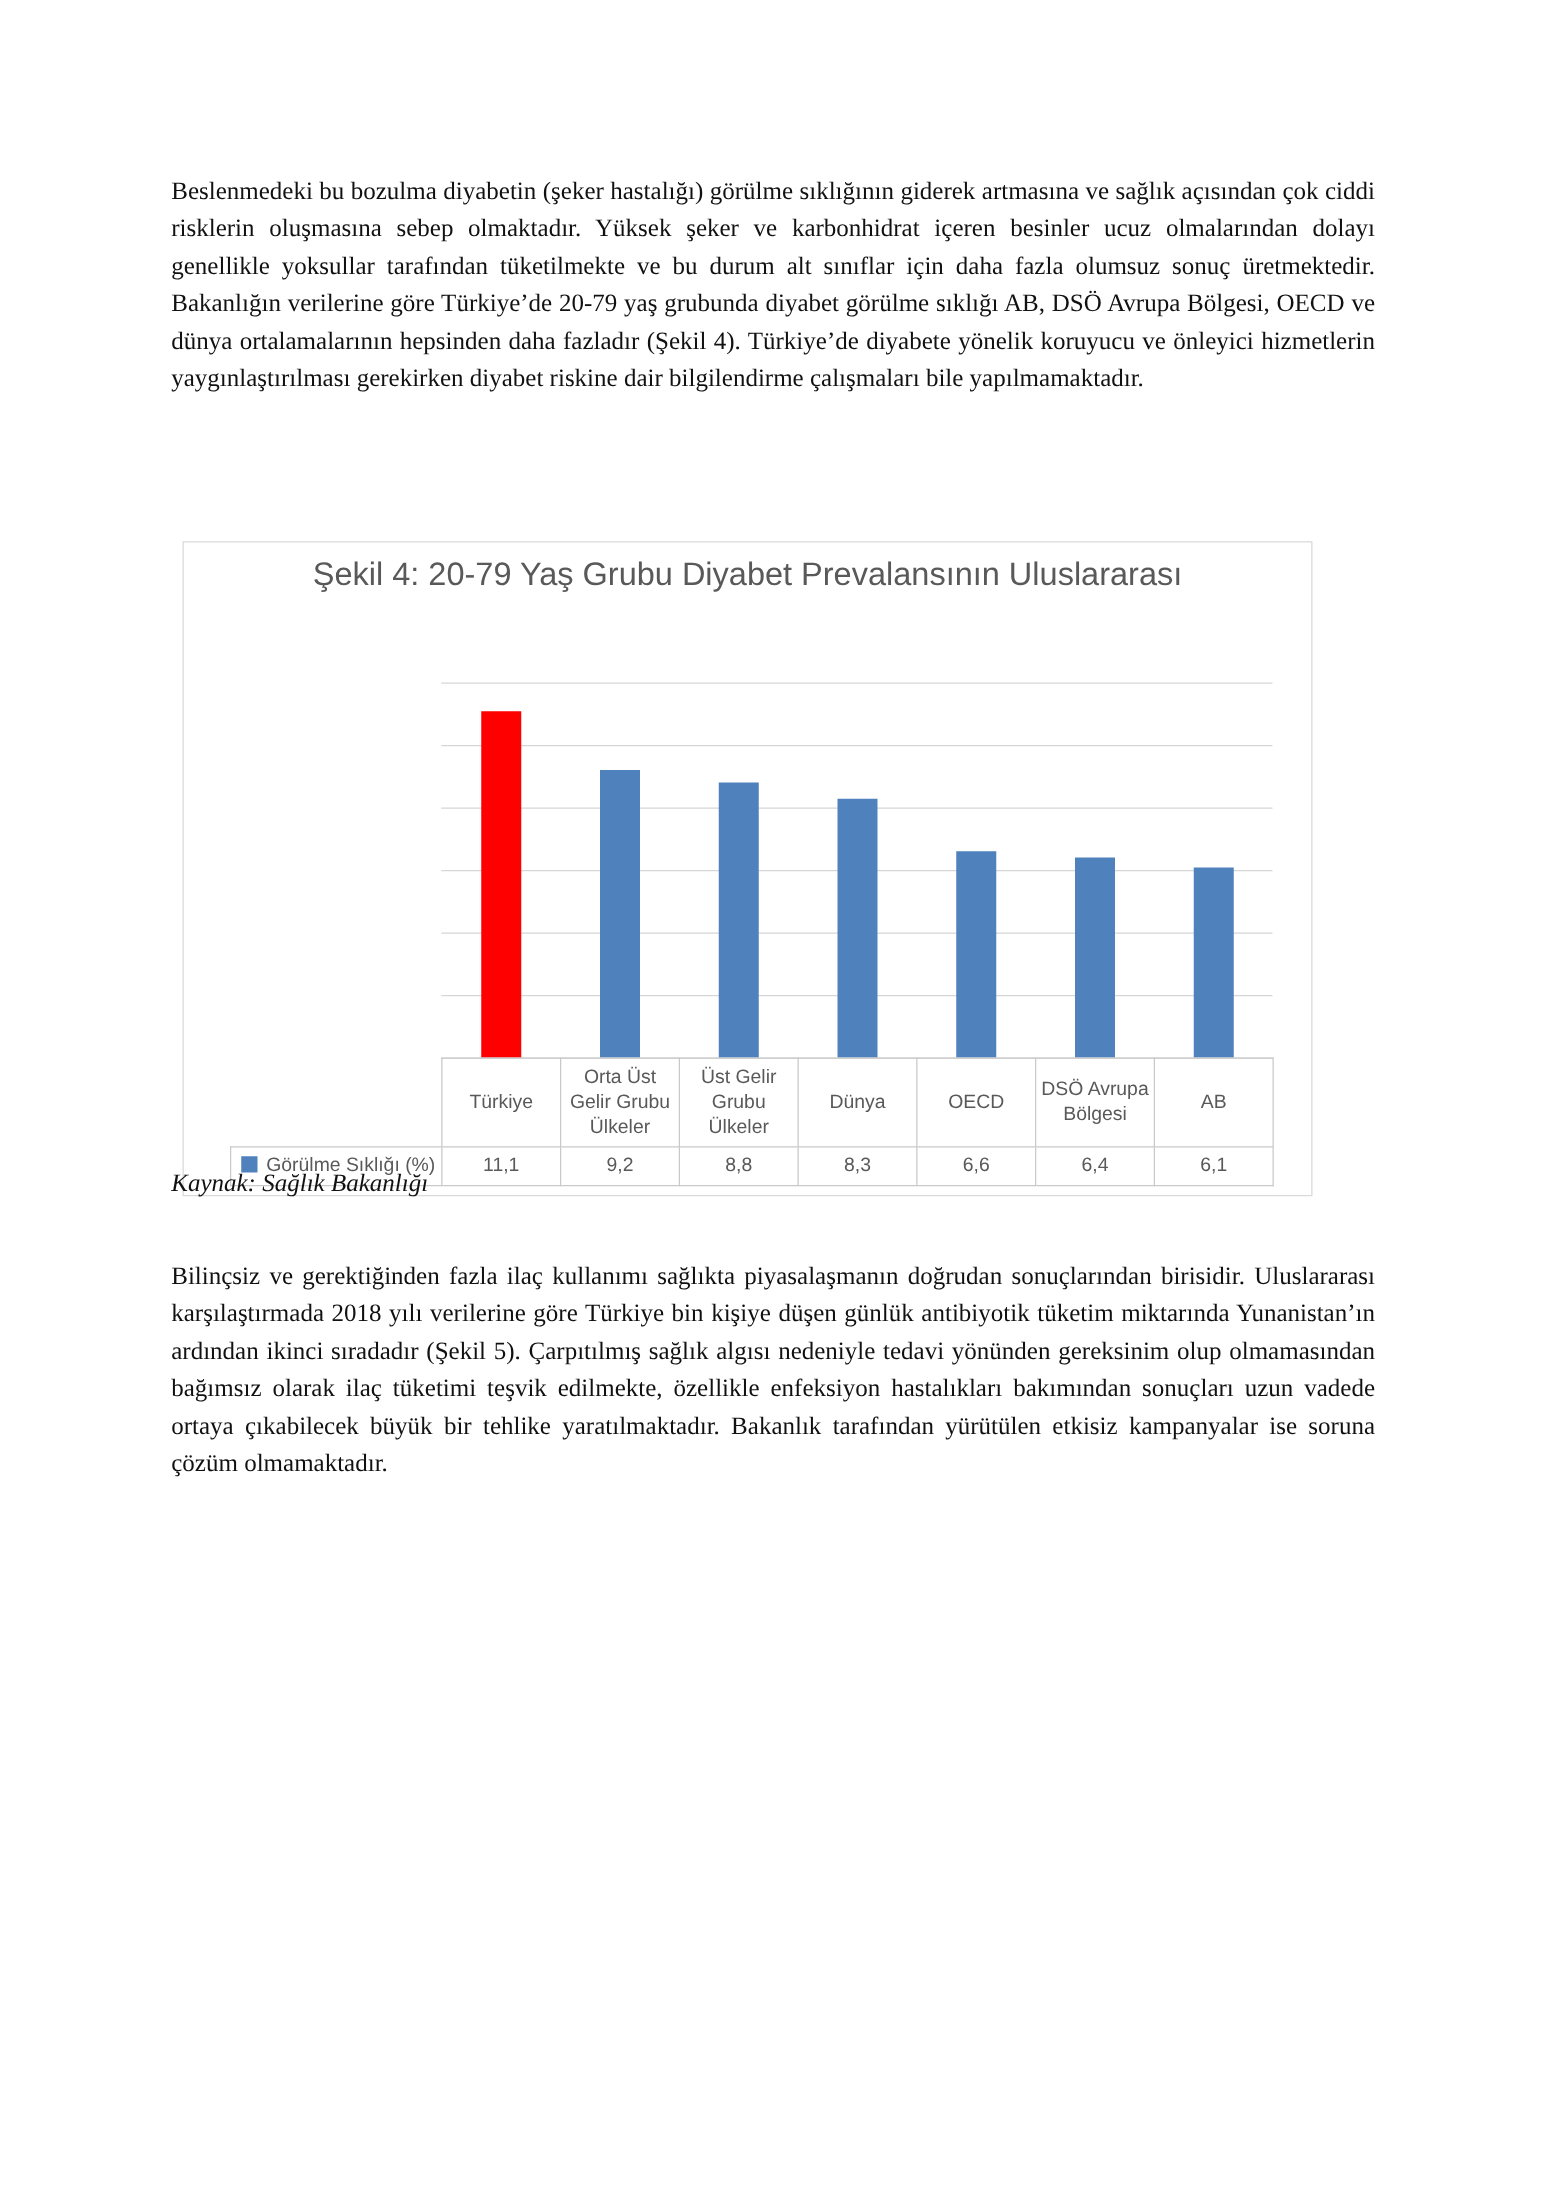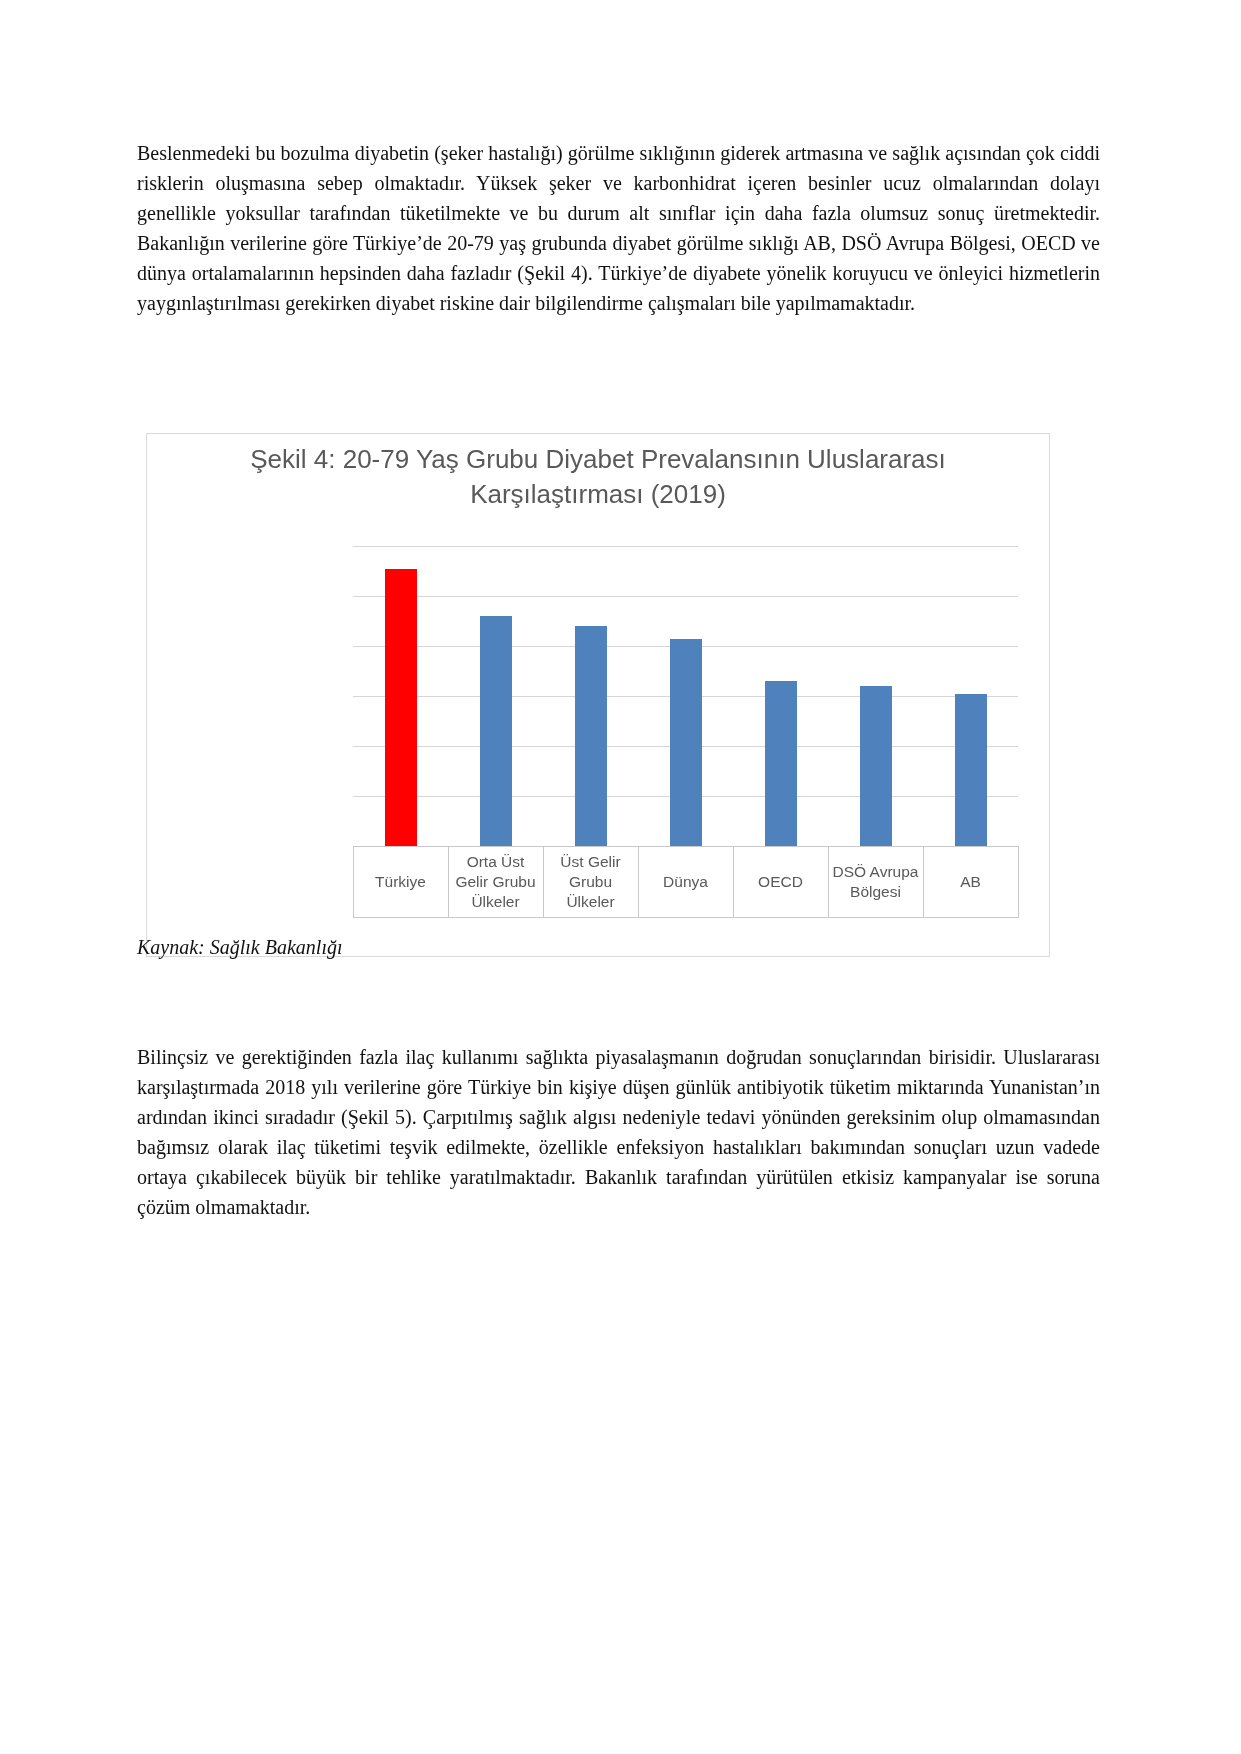--- a/index.html
+++ b/index.html
@@ -12,21 +12,21 @@
     overflow:hidden;
   }
   .para{
     position:absolute;
     left:137px;width:963px;
     font-size:20px;line-height:30px;
     text-align:justify;
     margin:0;
   }
   #para1{top:138px;}
-  #para2{top:1042px;}
+  #para2{top:1006px;}
   .source-line{
     position:absolute;
     left:137px;top:932px;
     font-size:20px;line-height:30px;
     font-style:italic;
     margin:0;
   }
   
   .chart-frame{
     position:absolute;
@@ -101,21 +101,20 @@
 <body>
 
 <div class="page">
 
   <p id="para1" class="para">Beslenmedeki bu bozulma diyabetin (şeker hastalığı) görülme sıklığının giderek artmasına ve sağlık açısından çok ciddi risklerin oluşmasına sebep olmaktadır. Yüksek şeker ve karbonhidrat içeren besinler ucuz olmalarından dolayı genellikle yoksullar tarafından tüketilmekte ve bu durum alt sınıflar için daha fazla olumsuz sonuç üretmektedir. Bakanlığın verilerine göre Türkiye’de 20-79 yaş grubunda diyabet görülme sıklığı AB, DSÖ Avrupa Bölgesi, OECD ve dünya ortalamalarının hepsinden daha fazladır (Şekil 4). Türkiye’de diyabete yönelik koruyucu ve önleyici hizmetlerin yaygınlaştırılması gerekirken diyabet riskine dair bilgilendirme çalışmaları bile yapılmamaktadır.</p>
 
   <div class="chart-frame">
 
     <div class="chart-title">
       <div>Şekil 4: 20-79 Yaş Grubu Diyabet Prevalansının Uluslararası</div>
-      <div>Karşılaştırması (2019)</div>
     </div>
 
 
     <div class="plot">
       <div class="gridline" style="top:0%"></div>
       <div class="gridline" style="top:16.6667%"></div>
       <div class="gridline" style="top:33.3333%"></div>
       <div class="gridline" style="top:50%"></div>
       <div class="gridline" style="top:66.6667%"></div>
       <div class="gridline" style="top:83.3333%"></div>
@@ -161,20 +160,32 @@
           <tr class="cat-row">
         <td class="blank"></td>
         <td>Türkiye</td>
         <td>Orta Üst Gelir Grubu Ülkeler</td>
         <td>Üst Gelir Grubu Ülkeler</td>
         <td>Dünya</td>
         <td>OECD</td>
         <td>DSÖ Avrupa Bölgesi</td>
         <td>AB</td>
       </tr>
+      <tr class="val-row">
+        <td class="legend-cell">
+          <span class="legend-marker" style="background: rgb(79, 129, 189);"></span><span>Görülme Sıklığı (%)</span>
+        </td>
+        <td>11,1</td>
+        <td>9,2</td>
+        <td>8,8</td>
+        <td>8,3</td>
+        <td>6,6</td>
+        <td>6,4</td>
+        <td>6,1</td>
+      </tr>
     </tbody>
       </table>
   </div>
 
   <p class="source-line">Kaynak: Sağlık Bakanlığı</p>
 
   <p id="para2" class="para">Bilinçsiz ve gerektiğinden fazla ilaç kullanımı sağlıkta piyasalaşmanın doğrudan sonuçlarından birisidir. Uluslararası karşılaştırmada 2018 yılı verilerine göre Türkiye bin kişiye düşen günlük antibiyotik tüketim miktarında Yunanistan’ın ardından ikinci sıradadır (Şekil 5). Çarpıtılmış sağlık algısı nedeniyle tedavi yönünden gereksinim olup olmamasından bağımsız olarak ilaç tüketimi teşvik edilmekte, özellikle enfeksiyon hastalıkları bakımından sonuçları uzun vadede ortaya çıkabilecek büyük bir tehlike yaratılmaktadır. Bakanlık tarafından yürütülen etkisiz kampanyalar ise soruna çözüm olmamaktadır.</p>
 
 </div>
 

